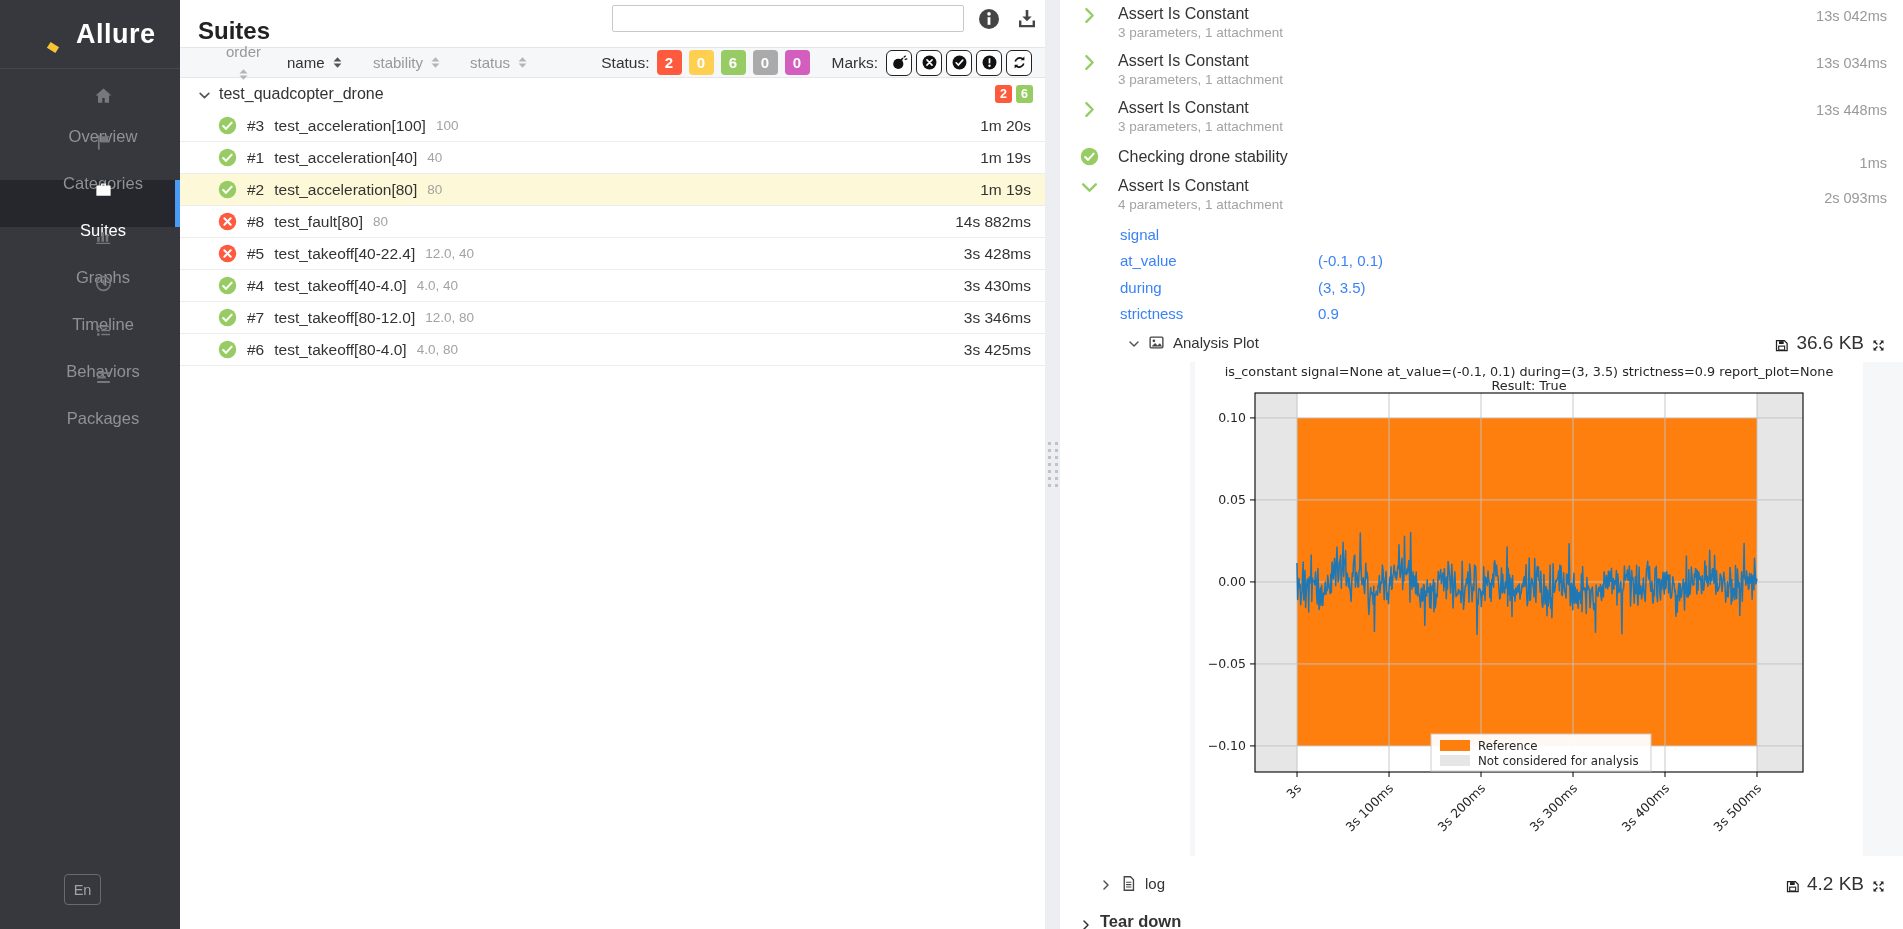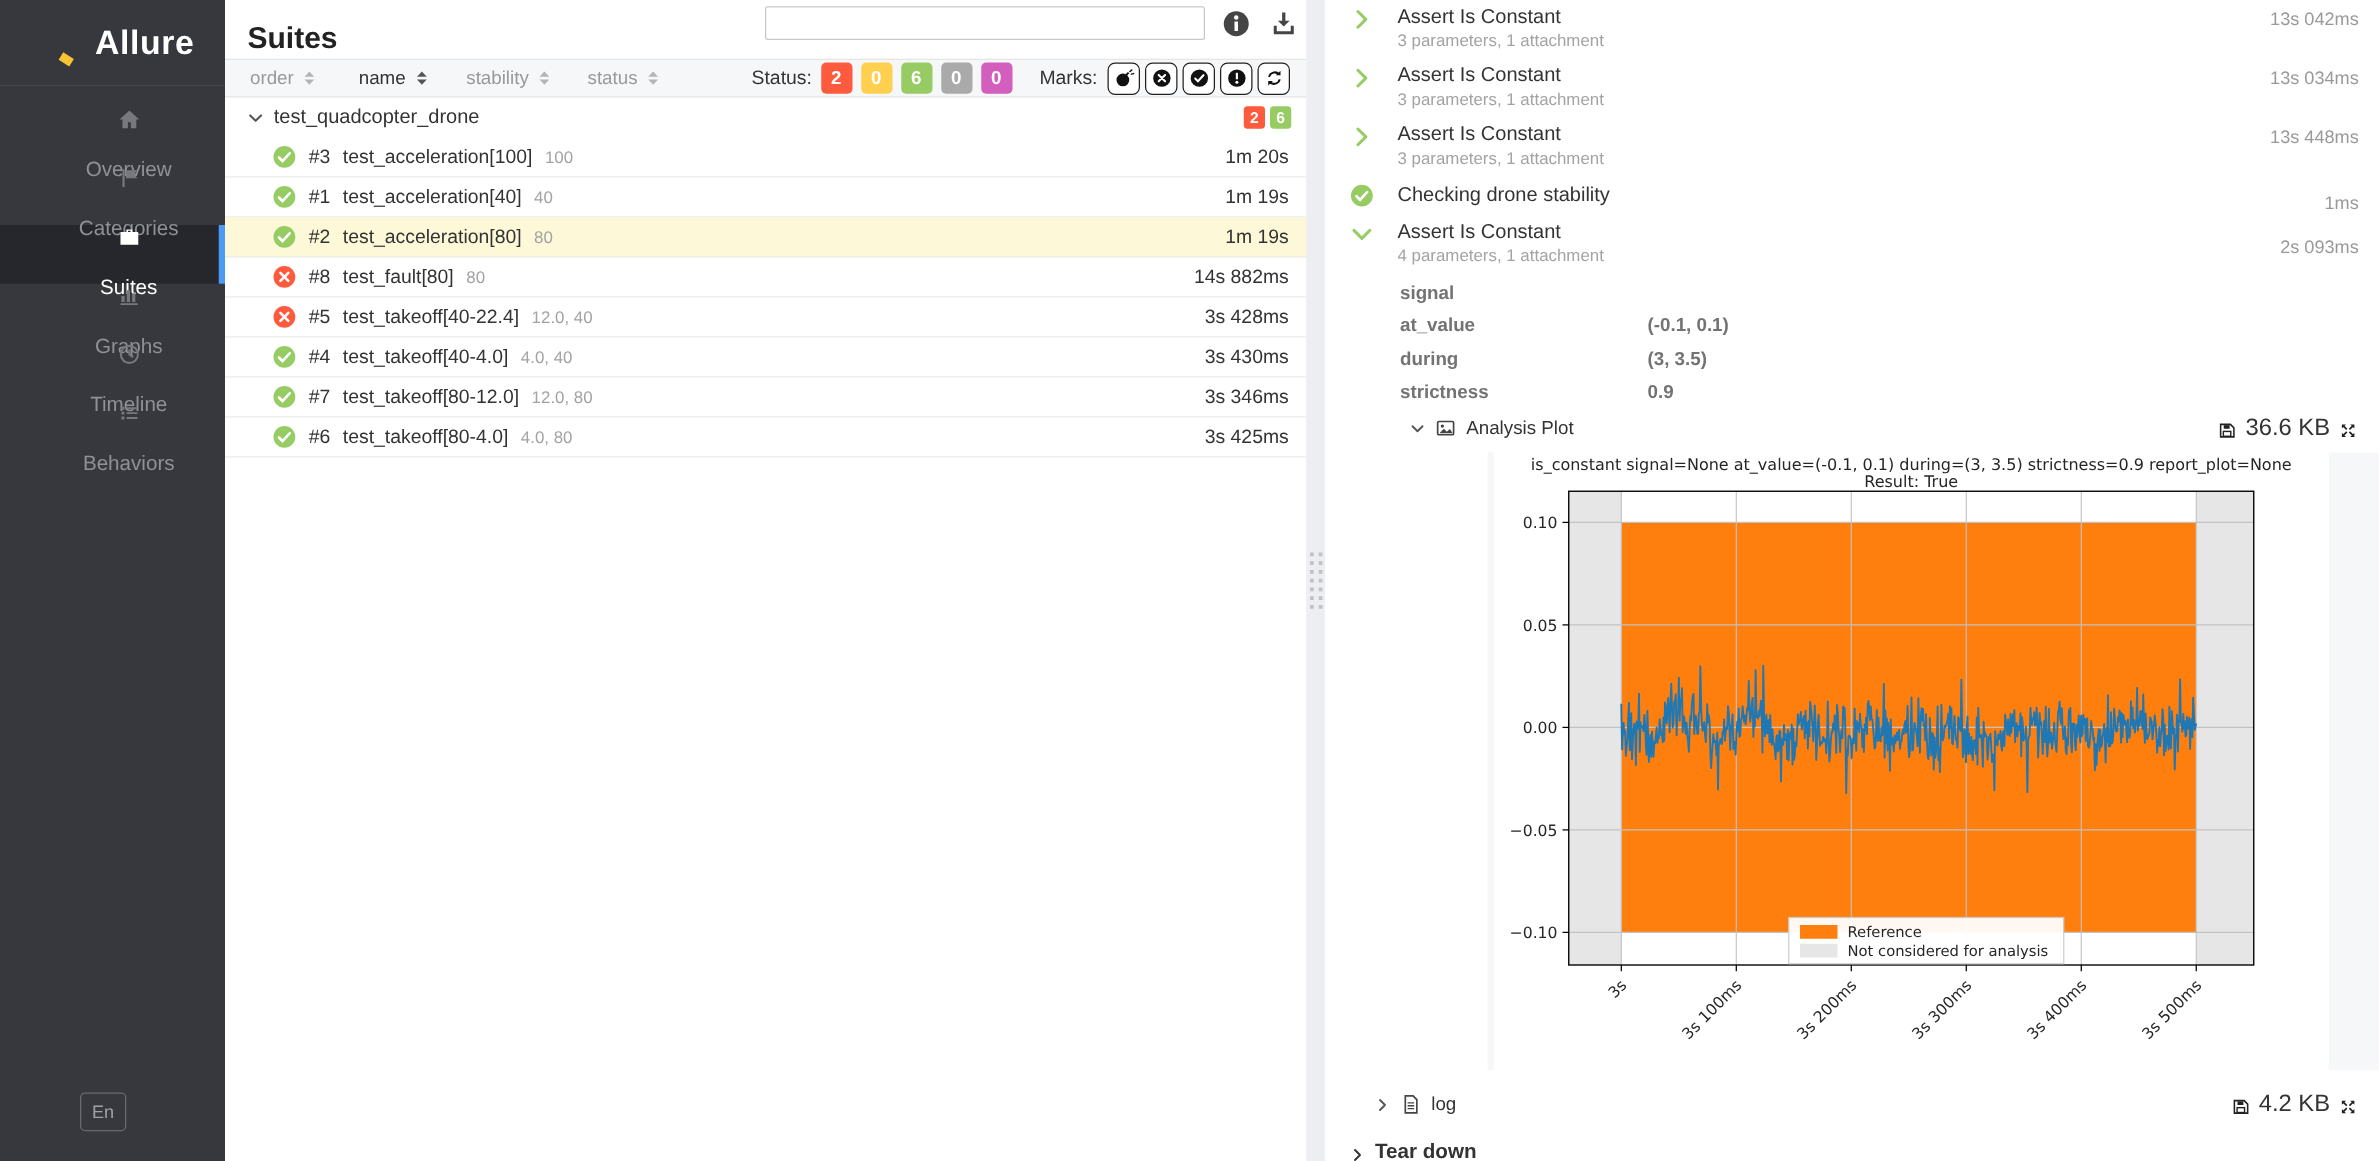--- a/index.html
+++ b/index.html
@@ -29,21 +29,21 @@
   
   .middle { position:absolute; left:180px; top:0; width:865px; height:929px; background:#fff; }
   .mid-title { position:absolute; left:18px; top:1px; font-size:24px; font-weight:bold; color:#222; }
   .search { position:absolute; left:432px; top:5px; width:352px; height:27px; border:1px solid #c9c9c9; border-radius:2px; padding:0 8px; font-size:14px; font-family:inherit; }
   .icon-btn { position:absolute; top:7px; width:24px; height:24px; color:#454545; background:none; border:none; padding:0; cursor:pointer; }
   .list-header { position:absolute; left:0; top:47px; width:865px; height:31px; background:#f6f7f9; border-top:1px solid #e6e6e6; border-bottom:1px solid #e6e6e6;
                  display:flex; align-items:center; font-size:15px; color:#999; padding-left:20px; }
   .col { display:flex; align-items:center; gap:7px; cursor:pointer; }
   .col .sort { width:11px; height:15px; }
   .sort-dark { color:#555; } .sort-light { color:#b5b5b5; }
-  .col-0 { width:87px; } .col-1 { width:86px; color:#333; } .col-2 { width:97px; }
+  .col-0 { width:87px;flex-direction:column; } .col-1 { width:86px; color:#333; } .col-2 { width:97px; }
   .status-group { margin-left:auto; display:flex; align-items:center; gap:7px; color:#333; font-size:15.5px; }
   .status-badge { min-width:25px; height:25px; border-radius:4px; color:#fff; font-size:15px; font-weight:bold;
                   display:flex; align-items:center; justify-content:center; padding:0 4px; cursor:pointer; }
   .marks-group { display:flex; align-items:center; gap:4px; margin-left:22px; padding-right:13px; color:#333; font-size:15.5px; }
   .marks-group .mlabel { margin-right:4px; }
   .mark-btn { width:26px; height:26px; border:1.6px solid #222; border-radius:6px; background:#fff; color:#111;
               display:flex; align-items:center; justify-content:center; padding:0; cursor:pointer; }
   .mark-btn .icon { width:17px; height:17px; }
   .tree { position:absolute; left:0; top:78px; width:865px; }
   .suite-row { height:32px; display:flex; align-items:center; padding:0 12px 0 18px; font-size:16px; color:#333; cursor:pointer; }
@@ -69,21 +69,21 @@
   .detail { position:absolute; left:1060px; top:0; width:843px; height:758px; background:#fff; padding:0 16px 0 20px; }
   .step { position:relative; padding:4px 120px 6px 38px; cursor:pointer; }
   .step .sicon { position:absolute; left:0; top:6px; width:19px; height:19px; }
   .step .sicon.green { color:#97cc64; }
   .step .sname { font-size:16px; color:#333; line-height:19px; }
   .step .smeta { font-size:13.5px; color:#a3a3a3; line-height:16px; margin-top:2px; }
   .step .sdur { position:absolute; right:0; top:8px; font-size:14.5px; color:#999; }
   .step.single { padding:6px 120px 6px 38px; }
   .step.single .sdur { top:14px; }
   .step.expanded .sdur { top:18px; }
-  .params { margin:2px 0 0 40px; font-size:15px; color:#737373;font-weight:bold; }
+  .params { margin:2px 0 0 40px; font-size:15px; color:#3b82f6; }
   .param-row { display:flex; height:26.5px; align-items:center; }
   .param-name { width:198px; }
   .attach-row { position:relative; margin:2px 0 0 48px; height:26px; display:flex; align-items:center; gap:8px;
                 font-size:15px; color:#333; cursor:pointer; }
   .attach-row .chev { width:12px; height:12px; color:#555; flex:0 0 12px; }
   .attach-row .ficon { width:17px; height:17px; color:#444; flex:0 0 17px; }
   .attach-right { position:absolute; right:1px; top:3px; display:flex; align-items:center; gap:7px; font-size:19px; color:#333; cursor:pointer; }
   .attach-right .icon { width:15px; height:15px; color:#222; }
   .plot-wrap { margin:7px 0 0 110px; width:713px; height:494px; background:#f6f7f8; position:relative; }
   .figure { position:absolute; left:5px; top:0; width:668px; height:494px; background:#fff; }
@@ -134,20 +134,26 @@
             <circle cx="12" cy="12" r="8.6" fill="none" stroke="currentColor" stroke-width="2.1"></circle>
             <path d="M12 7v5.3l4 2.3" fill="none" stroke="currentColor" stroke-width="2.1"></path>
           </svg></span>
         <span>Timeline</span>
       </div>
       <div class="nav-item">
         <span class="icon"><svg viewBox="0 0 24 24" width="100%" height="100%" fill="currentColor">
             <path d="M4 5.5h3v3H4zM9.2 6h11v2H9.2zM4 10.5h3v3H4zM9.2 11h11v2H9.2zM4 15.5h3v3H4zM9.2 16h11v2H9.2z"></path>
           </svg></span>
         <span>Behaviors</span>
+      </div>
+      <div class="nav-item">
+        <span class="icon"><svg viewBox="0 0 24 24" width="100%" height="100%" fill="currentColor">
+            <path d="M4 5h16v2.6H4zM4 10.7h11v2.6H4zM4 16.4h16V19H4z"></path>
+          </svg></span>
+        <span>Packages</span>
       </div>
     </nav>
   <div class="sidebar-bottom">
     <button class="lang-btn">En</button>
   </div>
 </aside>
 
 <main class="middle">
   <h1 class="mid-title">Suites</h1>
   <input class="search" value="" style="">

